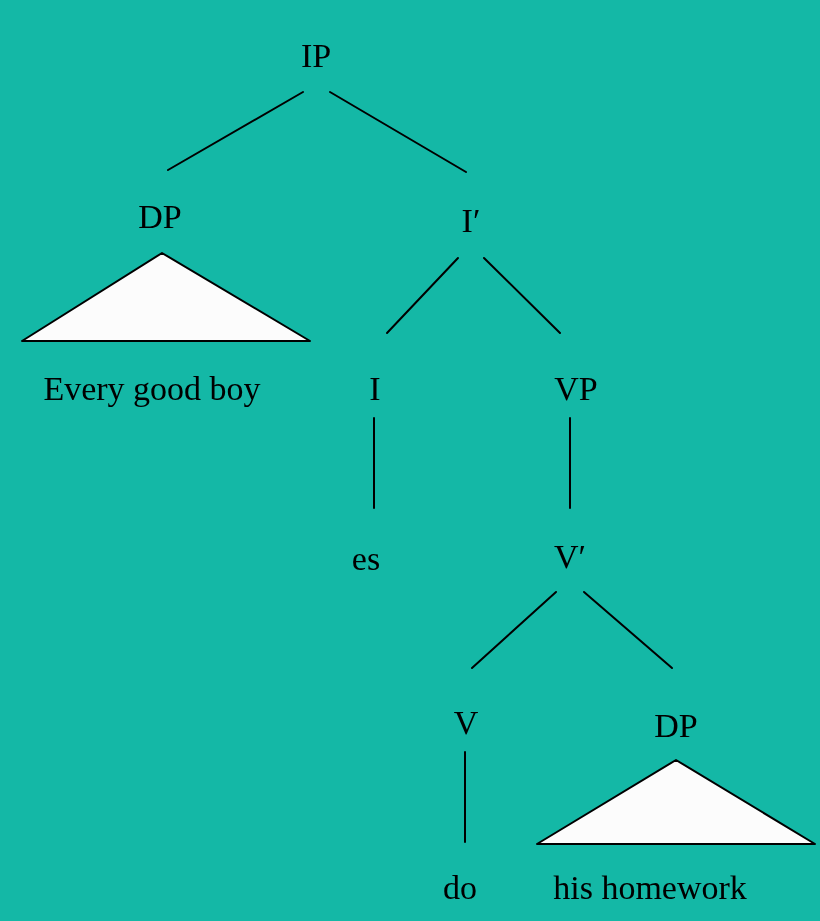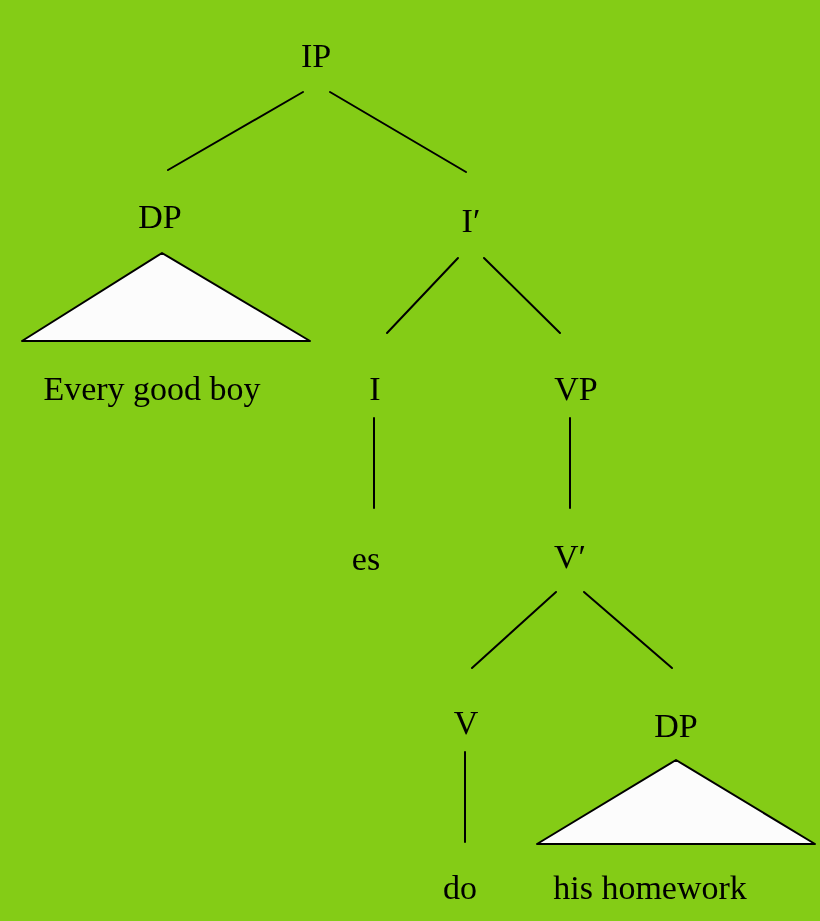--- a/index.html
+++ b/index.html
@@ -7,21 +7,21 @@
     padding: 0;
   }
   body {
     background: #f7f7f7;
     font-family: "Liberation Serif", serif;
   }
   .stage {
     position: relative;
     width: 820px;
     height: 921px;
-    background: #84cc16;
+    background: #14b8a6;
     overflow: hidden;
   }
   svg.tree {
     display: block;
     width: 820px;
     height: 921px;
   }
   svg.tree text {
     font-family: "Liberation Serif", serif;
     font-size: 34px;

